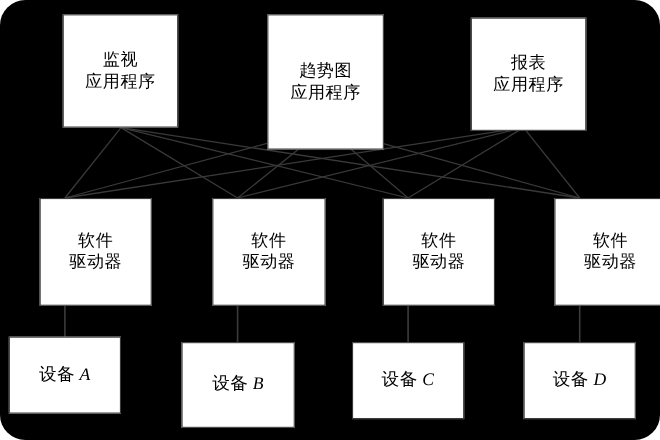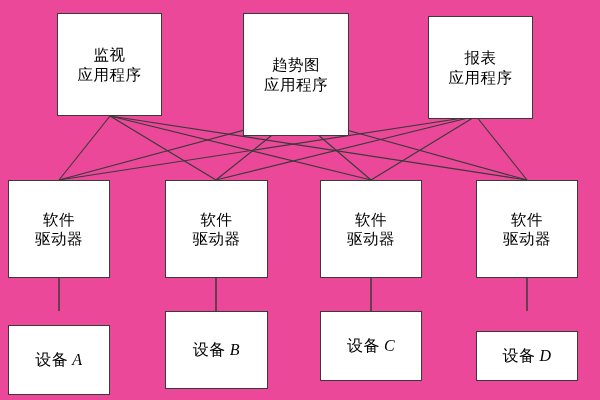--- a/index.html
+++ b/index.html
@@ -8,22 +8,23 @@
     padding: 0;
     background: #ffffff;
   }
   body {
     font-family: "Liberation Serif", "DejaVu Serif", serif;
   }
   #canvas {
     position: relative;
     width: 600px;
     height: 400px;
-    background: #ec4899;
+    background: #000000;
     overflow: hidden;
+    border-radius: 23px;
   }
   #edges {
     position: absolute;
     left: 0;
     top: 0;
     width: 600px;
     height: 400px;
     pointer-events: none;
   }
   .node {
@@ -44,20 +45,21 @@
     display: block;
     white-space: nowrap;
   }
   .app-node {
     font-size: 15.5px;
     letter-spacing: 0.5px;
   }
   .driver-node {
     font-size: 15.5px;
     letter-spacing: 0.5px;
+    margin-left: 28px;
   }
   .device-node {
     font-size: 16px;
     letter-spacing: 0.5px;
   }
   .device-node .tag {
     font-style: italic;
     padding-left: 4px;
   }
 </style>
@@ -105,26 +107,26 @@
         <span class="line2">驱动器</span>
       </div>
       <div class="node driver-node" style="left: 320px; top: 180px; width: 102px; height: 98px;">
         <span class="line1">软件</span>
         <span class="line2">驱动器</span>
       </div>
       <div class="node driver-node" style="left: 476px; top: 180px; width: 102px; height: 98px;">
         <span class="line1">软件</span>
         <span class="line2">驱动器</span>
       </div>
-      <div class="node device-node" style="left: 8px; top: 325px; width: 102px; height: 70px;">
+      <div class="node device-node" style="left: 8px; top: 306px; width: 102px; height: 70px;">
         <span class="line1"><span>设备</span><span class="tag">A</span></span>
       </div>
       <div class="node device-node" style="left: 165px; top: 311px; width: 103px; height: 78px;">
         <span class="line1"><span>设备</span><span class="tag">B</span></span>
       </div>
       <div class="node device-node" style="left: 320px; top: 311px; width: 102px; height: 70px;">
         <span class="line1"><span>设备</span><span class="tag">C</span></span>
       </div>
-      <div class="node device-node" style="left: 476px; top: 311px; width: 102px; height: 50px; margin-top: 20px;">
+      <div class="node device-node" style="left: 476px; top: 311px; width: 102px; height: 70px;">
         <span class="line1"><span>设备</span><span class="tag">D</span></span>
       </div>
     </div>
 </div>
 
 </body></html>

